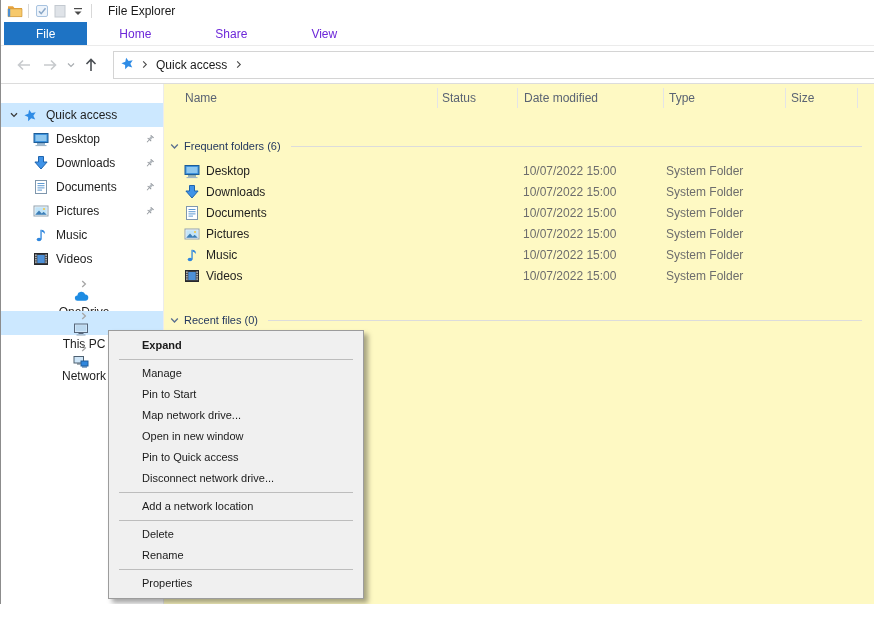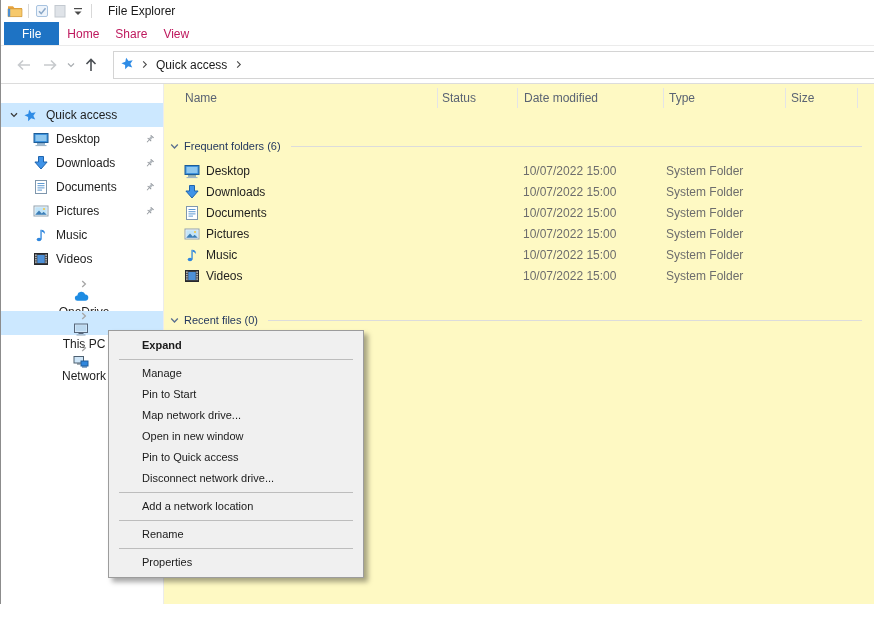--- a/index.html
+++ b/index.html
@@ -9,22 +9,22 @@
     font-family:"Liberation Sans",sans-serif;font-size:12px;color:#1e1e1e;
     border-left:1px solid #8c8c8c;
   }
   
   .titlebar{position:absolute;left:0;top:0;right:0;height:22px;display:flex;align-items:center;padding-left:5px;}
   .ticon{width:18px;height:17px;display:inline-flex;align-items:center;justify-content:center;}
   .qat-sep{width:1px;height:14px;background:#d8d8d8;margin:0 4px;}
   .win-title{margin-left:12px;font-size:12px;color:#1a1a1a;}
   
   .tabbar{position:absolute;left:0;top:22px;right:0;height:24px;display:flex;border-bottom:1px solid #ebebeb;background:#fff;}
-  .tab{padding:0 8px;display:flex;align-items:center;color:#be185d;font-size:12px;cursor:default;}
-  .tab.file{background:#1e73c4;color:#fff;margin-left:3px;padding:0 18px;}
+  .tab{padding:0 32px;display:flex;align-items:center;color:#6d28d9;font-size:12px;cursor:default;}
+  .tab.file{background:#1e73c4;color:#fff;margin-left:3px;padding:0 32px;}
   
   .navbar{position:absolute;left:0;top:47px;right:0;height:37px;display:flex;align-items:center;border-bottom:1px solid #dcdcdc;background:#fff;}
   .nav-btn{width:26px;height:26px;display:inline-flex;align-items:center;justify-content:center;}
   .nav-btn.first{margin-left:10px;}
   .nav-btn.small{width:15px;}
   .addressbar{flex:1;height:28px;border:1px solid #d4d4d4;border-right:none;margin-left:9px;display:flex;align-items:center;padding:0 6px;gap:5px;background:#fff;}
   .crumb{color:#1a1a1a;padding:0 2px;white-space:nowrap;}
   
   .sidebar{position:absolute;left:0;top:84px;width:163px;bottom:0;border-right:1px solid #ececec;padding-top:19px;background:#fff;}
   .side-item{height:24px;display:flex;align-items:center;padding-left:4px;position:relative;cursor:default;white-space:nowrap;}
@@ -431,18 +431,19 @@
       <div class="menu-sep"></div>
       <div class="menu-item">Manage</div>
       <div class="menu-item">Pin to Start</div>
       <div class="menu-item">Map network drive...</div>
       <div class="menu-item">Open in new window</div>
       <div class="menu-item">Pin to Quick access</div>
       <div class="menu-item">Disconnect network drive...</div>
       <div class="menu-sep"></div>
       <div class="menu-item">Add a network location</div>
       <div class="menu-sep"></div>
+      <div class="menu-item">Delete</div>
       <div class="menu-item">Rename</div>
       <div class="menu-sep"></div>
       <div class="menu-item">Properties</div>
     </div>
 
 </div>
 
 </body></html>

